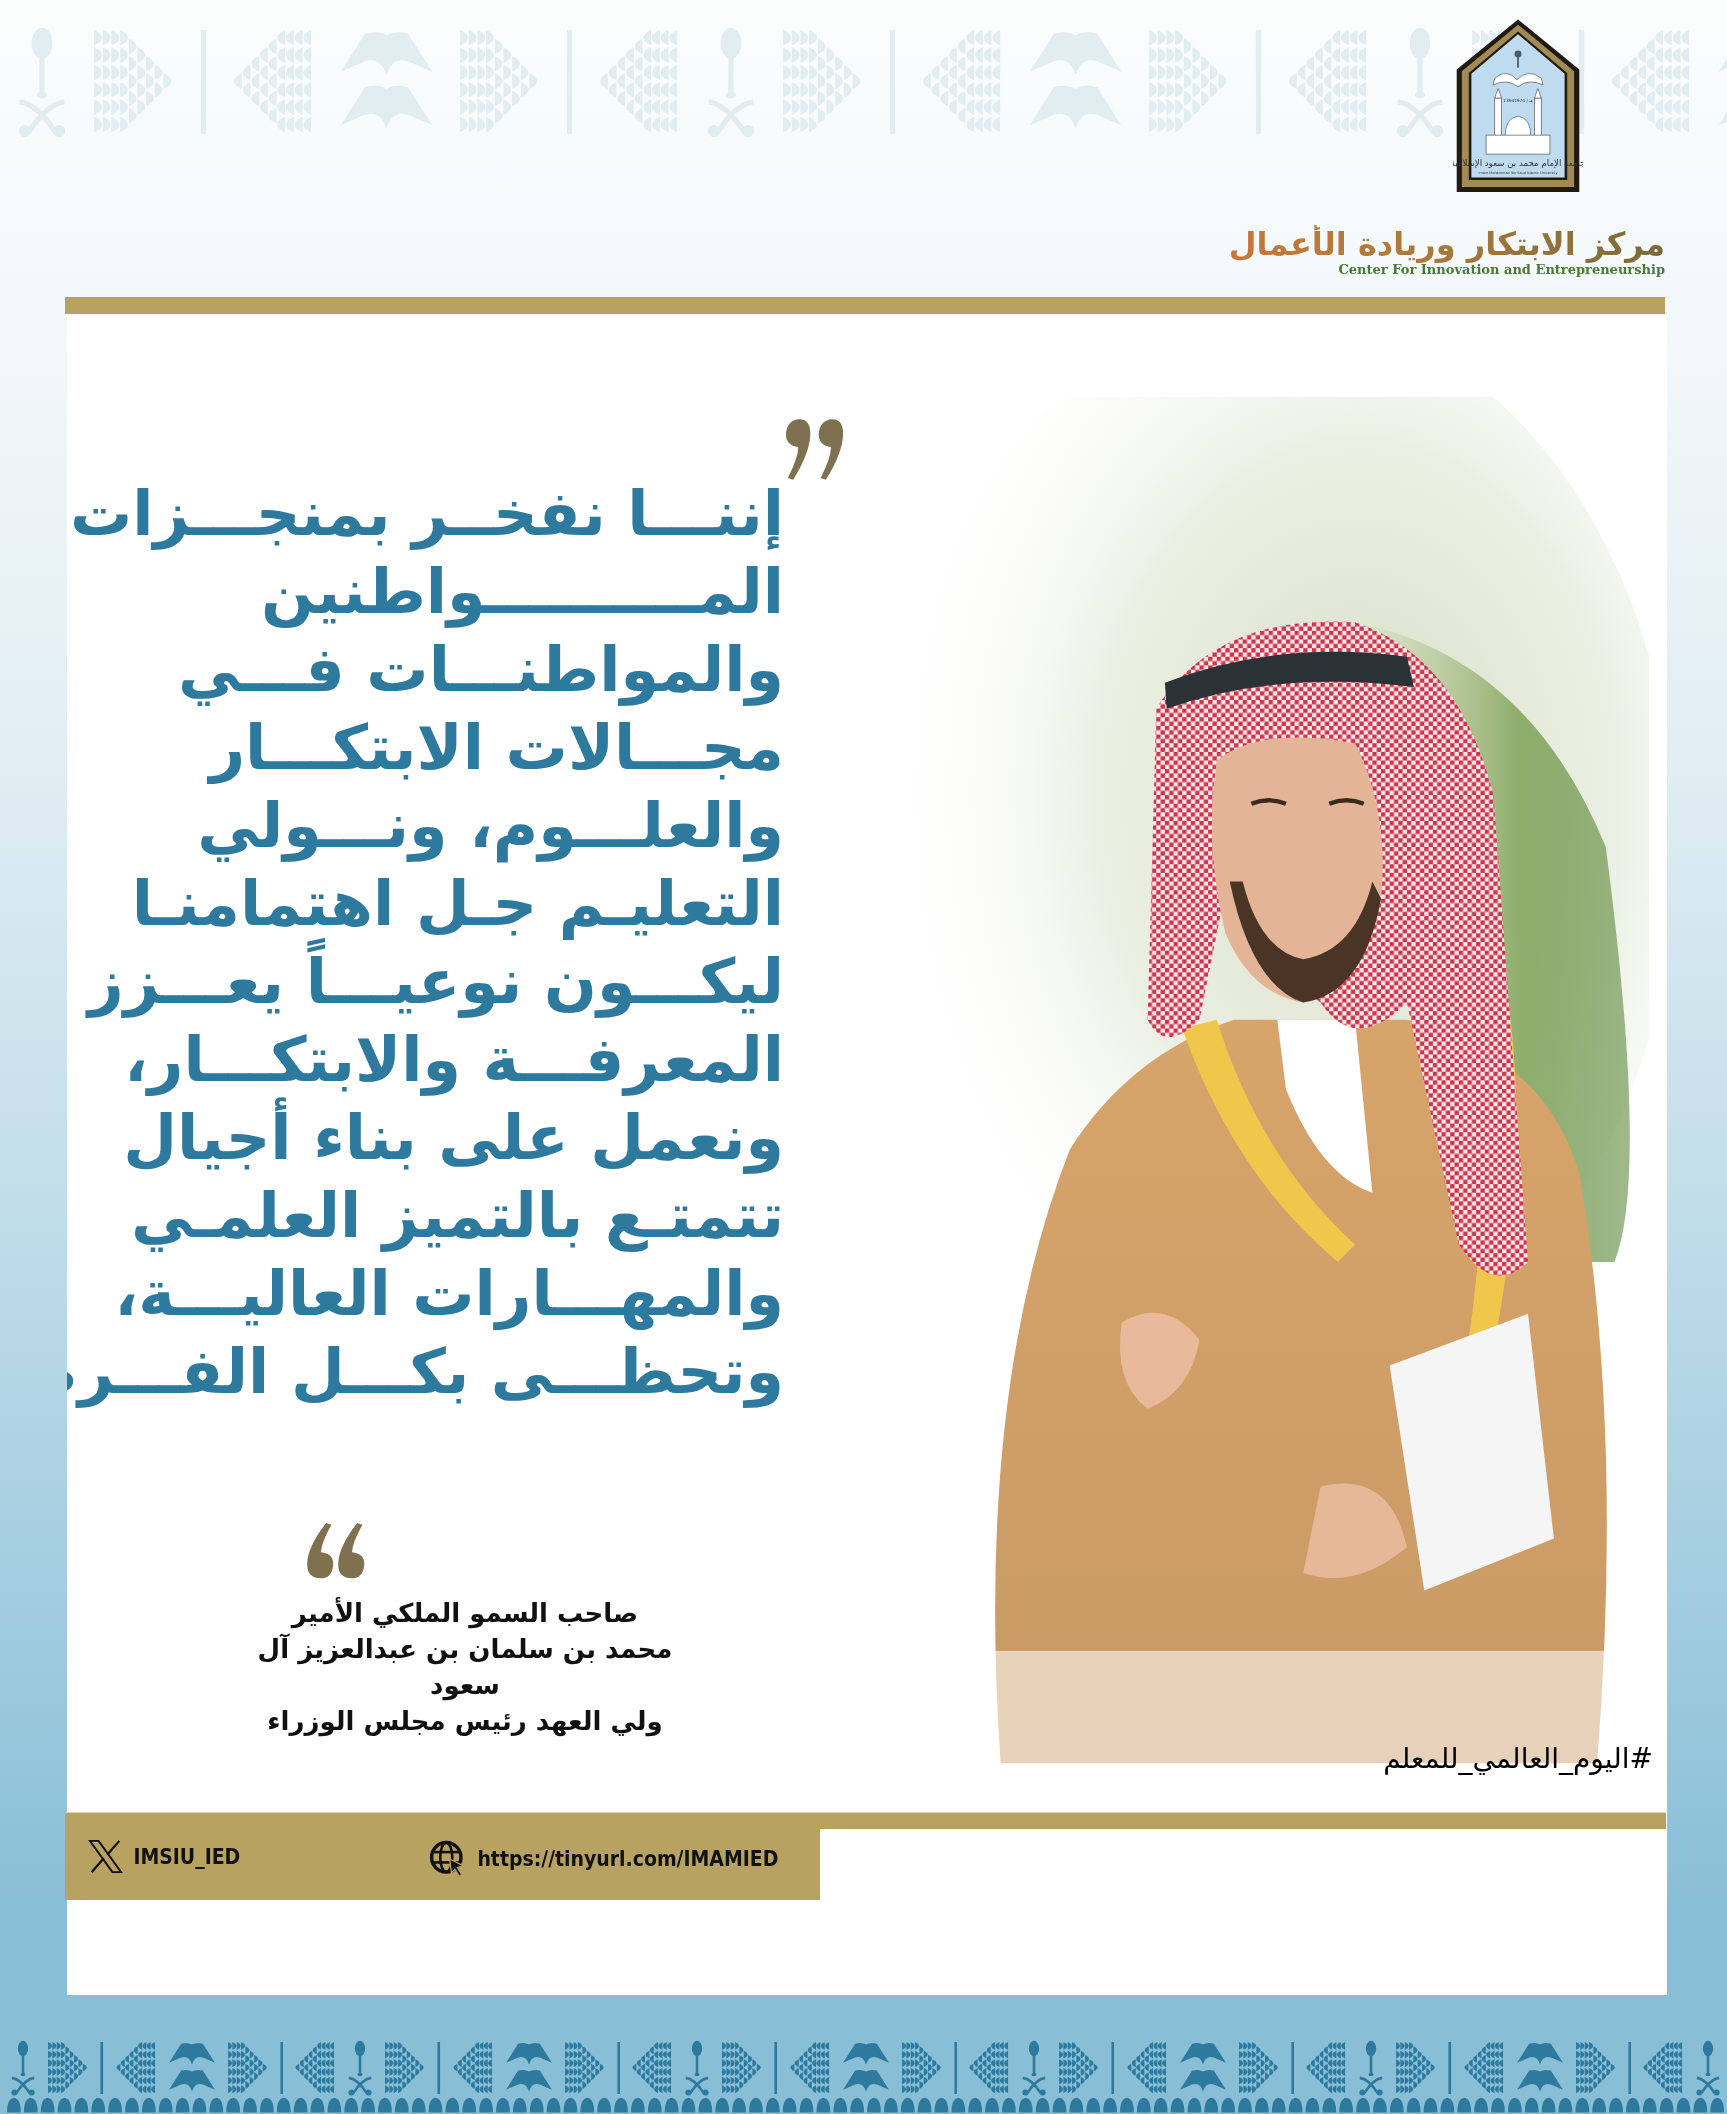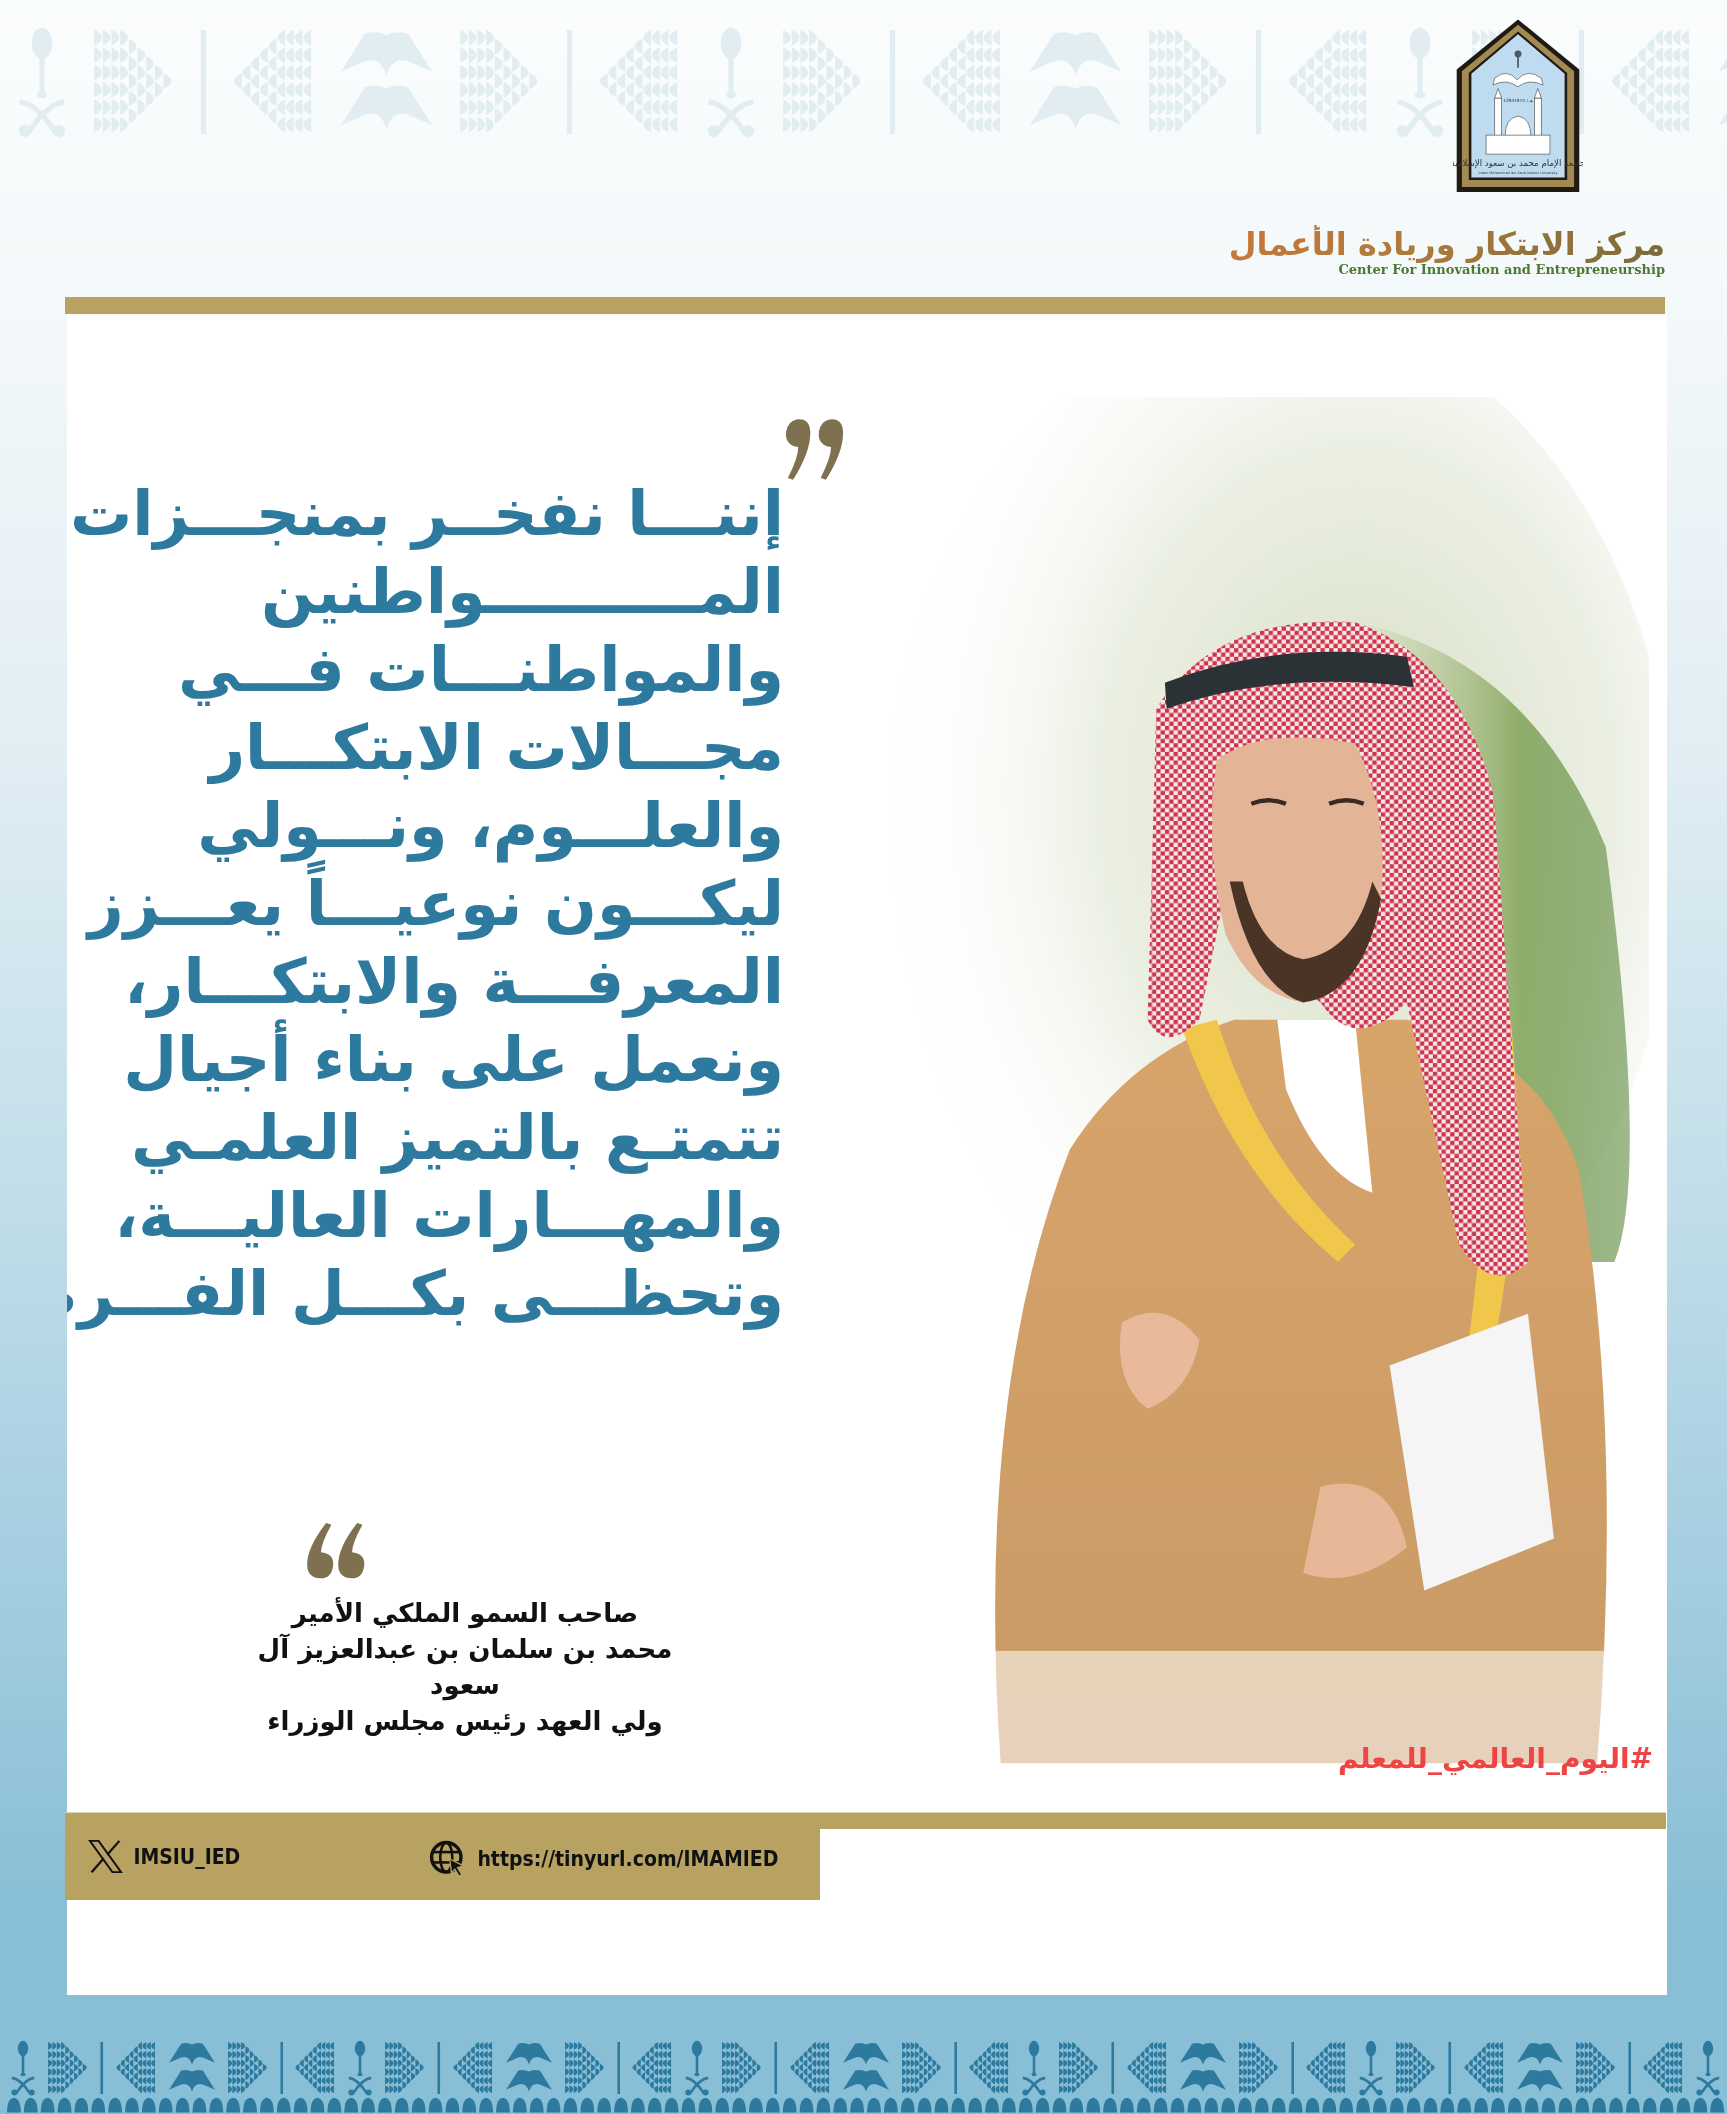--- a/index.html
+++ b/index.html
@@ -49,21 +49,21 @@
     font-size: 62px; line-height: 78px; color: #2e7a9f;
   }
   .quote-line { display: block; white-space: nowrap; text-align: right; }
   .attribution {
     position: absolute; left: 156px; top: 1280px; width: 484px;
     direction: rtl; text-align: center;
     font-size: 26px; line-height: 36px; color: #111111; font-weight: bold;
   }
   .hashtag {
     position: absolute; right: 14px; top: 1427px;
-    direction: rtl; font-size: 28px; font-weight: bold; color: #ef4444;
+    direction: rtl; font-size: 28px; font-weight: normal; color: #000000;
   }
 
   
   .social { position: absolute; top: 1840px; display: flex; align-items: center; gap: 10.4px; font-family: "DejaVu Sans Condensed", "DejaVu Sans", sans-serif; font-weight: bold; font-size: 21px; color: #111; }
   .social-x { left: 88px; align-items: center; }
   .social-web { left: 429px; }
   .social svg { flex: 0 0 auto; }
 </style>
 </head>
 <body>
@@ -615,20 +615,21 @@
     <path d="M18 4 Q34 2 34 20 Q34 42 14 74 L8 72 Q20 48 20 36 Q4 34 6 18 Q8 6 18 4 Z" fill="#7f7150"></path>
     <path d="M56 4 Q72 2 72 20 Q72 42 52 74 L46 72 Q58 48 58 36 Q42 34 44 18 Q46 6 56 4 Z" fill="#7f7150"></path>
   </svg>
 
   <div class="quote-text">
     <span class="quote-line">إننـــا نفخــر بمنجـــزات</span>
     <span class="quote-line">المــــــــــواطنين</span>
     <span class="quote-line">والمواطنـــات فـــي</span>
     <span class="quote-line">مجـــالات الابتكـــار</span>
     <span class="quote-line">والعلـــوم، ونـــولي</span>
+    <span class="quote-line">التعليـم جـل اهتمامنـا</span>
     <span class="quote-line">ليكـــون نوعيـــاً يعـــزز</span>
     <span class="quote-line">المعرفـــة والابتكـــار،</span>
     <span class="quote-line">ونعمل على بناء أجيال</span>
     <span class="quote-line">تتمتـع بالتميز العلمـي</span>
     <span class="quote-line">والمهـــارات العاليـــة،</span>
     <span class="quote-line">وتحظـــى بكـــل الفـــرص</span>
   </div>
 
   <svg class="quote-close" viewBox="0 0 80 70">
     <path d="M28 2 L34 4 Q22 26 22 36 Q38 38 36 52 Q34 66 22 66 Q6 66 6 50 Q6 30 28 2 Z" fill="#7f7150"></path>

